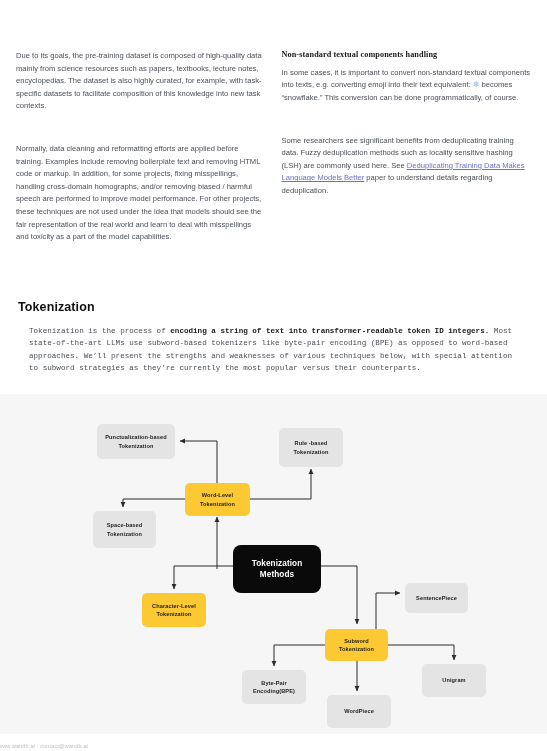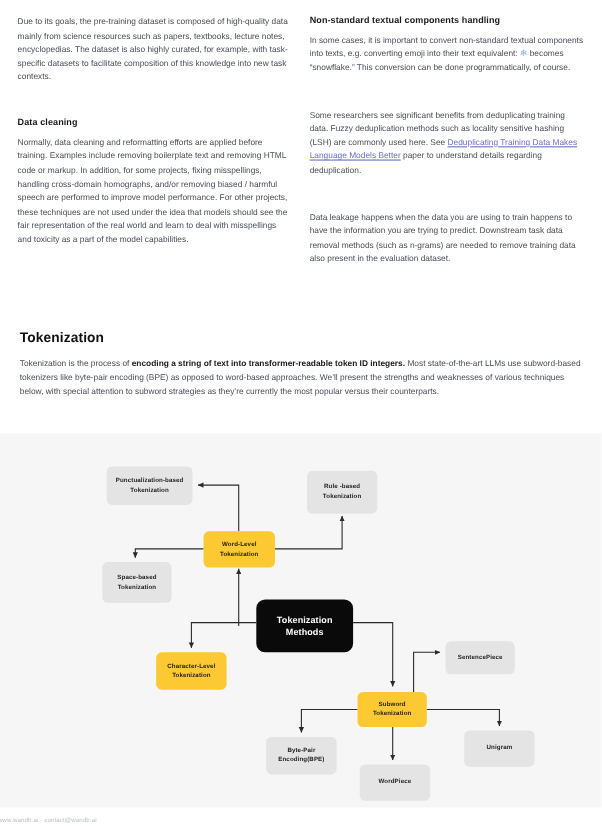--- a/index.html
+++ b/index.html
@@ -18,29 +18,30 @@
 
   
   .cols {
     position: absolute;
     top: 14px; left: 0;
     width: 547px;
     display: flex;
     gap: 16px;
     padding: 0 16px;
   }
-  .col { width: 251px; }
+  .col { width: 251px; margin-top: 36px; }
 
   .h3 {
     font-size: 8.2px;
     font-weight: bold;
     color: #1a1a1a;
     letter-spacing: 0.1px;
     margin: 0 0 7px 0;
     line-height: 1.2;
+    font-family: Liberation Serif, serif;
   }
   .para {
     font-size: 7.6px;
     line-height: 12.6px;
     color: #4a4f57;
     margin: 0 0 16px 0;
     text-align: left;
   }
   .spacer-14 { height: 14px; }
 
@@ -64,21 +65,22 @@
     font-size: 12.5px;
     font-weight: bold;
     color: #111111;
     margin: 0 0 11px 0;
     letter-spacing: 0.1px;
   }
   .lead {
     font-size: 7.6px;
     line-height: 12.4px;
     color: #4a4f57;
-    margin: 0;
+    margin: 11px;
+    font-family: Liberation Mono, monospace;
   }
   .lead b { color: #1a1a1a; font-weight: bold; }
 
   
   .diagram {
     position: absolute;
     top: 394px; left: 0;
     width: 547px; height: 340px;
     background: #f6f6f6;
     overflow: hidden;
@@ -130,39 +132,37 @@
 
 <div id="page">
 
   <div class="cols">
 
     <div class="col">
       <p class="para">Due to its goals, the pre-training dataset is composed of high-quality data mainly from science resources such as papers, textbooks, lecture notes, encyclopedias. The dataset is also highly curated, for example, with task-specific datasets  to facilitate composition of this knowledge into new task contexts.</p>
 
       <div class="spacer-14"></div>
 
-      <h3 class="h3">Data cleaning</h3>
       <p class="para">Normally, data cleaning and reformatting efforts are applied before training. Examples include removing boilerplate text and removing HTML code or markup. In addition, for some projects, fixing misspellings, handling cross-domain homographs, and/or removing biased / harmful speech are performed to improve model performance. For other projects, these techniques are not used under the idea that models should see the fair representation of the real world and learn to deal with misspellings and toxicity as a part of the model capabilities.</p>
     </div>
 
     <div class="col">
       <h3 class="h3">Non-standard textual components handling</h3>
       <p class="para">
         <span>In some cases, it is important to convert non-standard textual components into texts, e.g. converting emoji into their text equivalent: </span><span class="snowflake">❄</span><span> becomes “snowflake.” This conversion can be done programmatically, of course.</span>
       </p>
 
       <div class="spacer-14"></div>
 
       <p class="para">
         <span>Some researchers see significant benefits from deduplicating training data. Fuzzy deduplication methods such as locality sensitive hashing  (LSH) are commonly used here. See </span><a class="inline-link" href="#">Deduplicating Training Data Makes Language Models Better</a><span> paper to understand details regarding deduplication.</span>
       </p>
 
       <div class="spacer-14"></div>
 
-      <p class="para">Data leakage happens when the data you are using to train happens to have the information you are trying to predict. Downstream task data removal methods (such as n-grams) are needed to remove training data also present in the evaluation dataset.</p>
     </div>
   </div>
 
   <div class="section">
     <h2 class="h2">Tokenization</h2>
     <p class="lead">
       <span>Tokenization is the process of </span><b>encoding a string of text into transformer-readable token ID integers.</b><span> Most state-of-the-art LLMs use subword-based tokenizers like byte-pair encoding (BPE)  as opposed to word-based approaches. We’ll present the strengths and weaknesses of various techniques below, with special attention to subword strategies as they’re currently the most popular versus their counterparts.</span>
     </p>
   </div>
 

